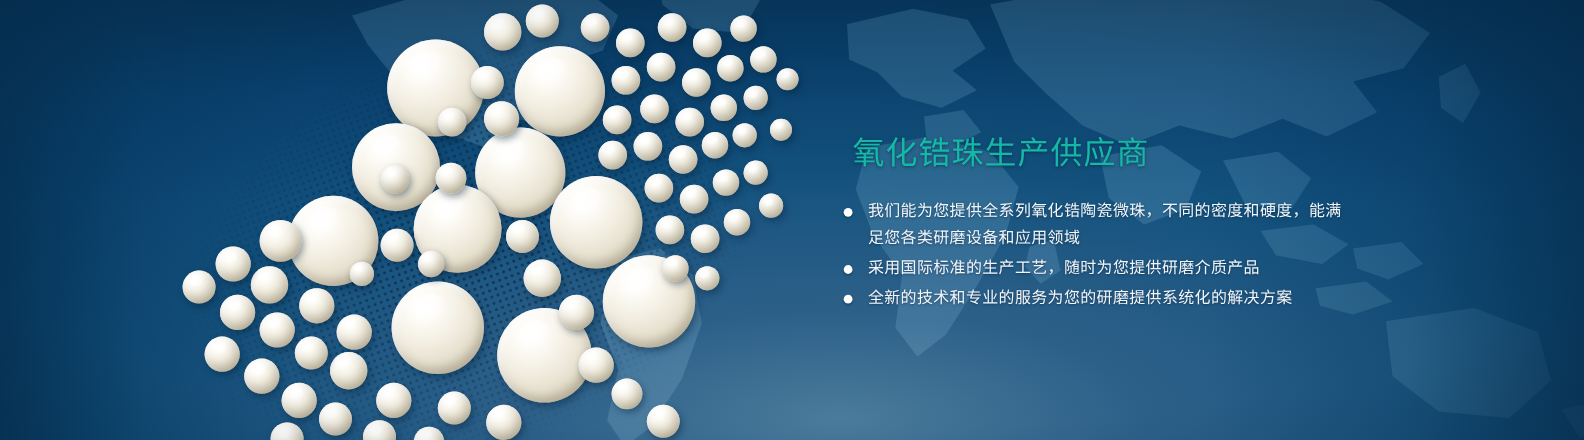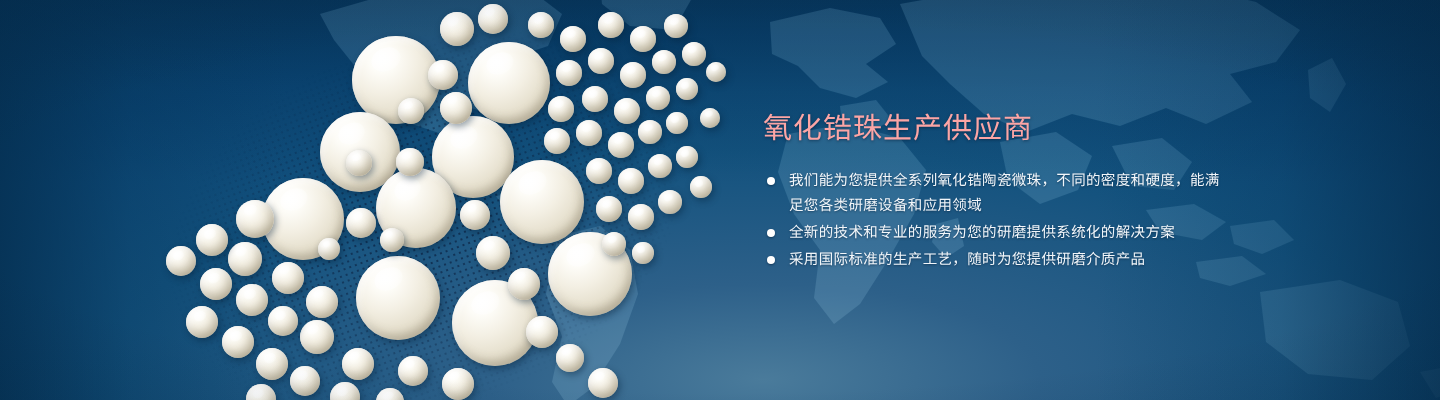--- a/index.html
+++ b/index.html
@@ -93,25 +93,25 @@
   }
   .bead.sm::after { left: 24%; top: 16%; width: 38%; height: 30%; }
 
   
   .copy {
     position: absolute;
     left: 763px; top: 108px;
     width: 470px;
   }
   .headline {
-    margin: 0;
+    margin: 12px;
     font-size: 29px;
     font-weight: 400;
     letter-spacing: 1px;
-    color: #fca5a5;
+    color: #14b8a6;
     line-height: 40px;
     text-shadow: 0 1px 3px rgba(2,24,48,0.55);
     white-space: nowrap;
   }
   .bullets {
     list-style: none;
     margin: 20px 0 0 0;
     padding: 0;
     font-family: Liberation Serif, serif;
   }
@@ -272,22 +272,22 @@
   <div class="copy">
     <h1 class="headline">氧化锆珠生产供应商</h1>
 
     <ul class="bullets">
       <li class="bullet">
         <span class="bullet-dot"></span>
         <span class="bullet-text">我们能为您提供全系列氧化锆陶瓷微珠，不同的密度和硬度，能满足您各类研磨设备和应用领域</span>
       </li>
       <li class="bullet">
         <span class="bullet-dot"></span>
-        <span class="bullet-text">全新的技术和专业的服务为您的研磨提供系统化的解决方案</span>
+        <span class="bullet-text">采用国际标准的生产工艺，随时为您提供研磨介质产品</span>
       </li>
       <li class="bullet">
         <span class="bullet-dot"></span>
-        <span class="bullet-text">采用国际标准的生产工艺，随时为您提供研磨介质产品</span>
+        <span class="bullet-text">全新的技术和专业的服务为您的研磨提供系统化的解决方案</span>
       </li>
     </ul>
   </div>
 
 </div>
 
 </body></html>

